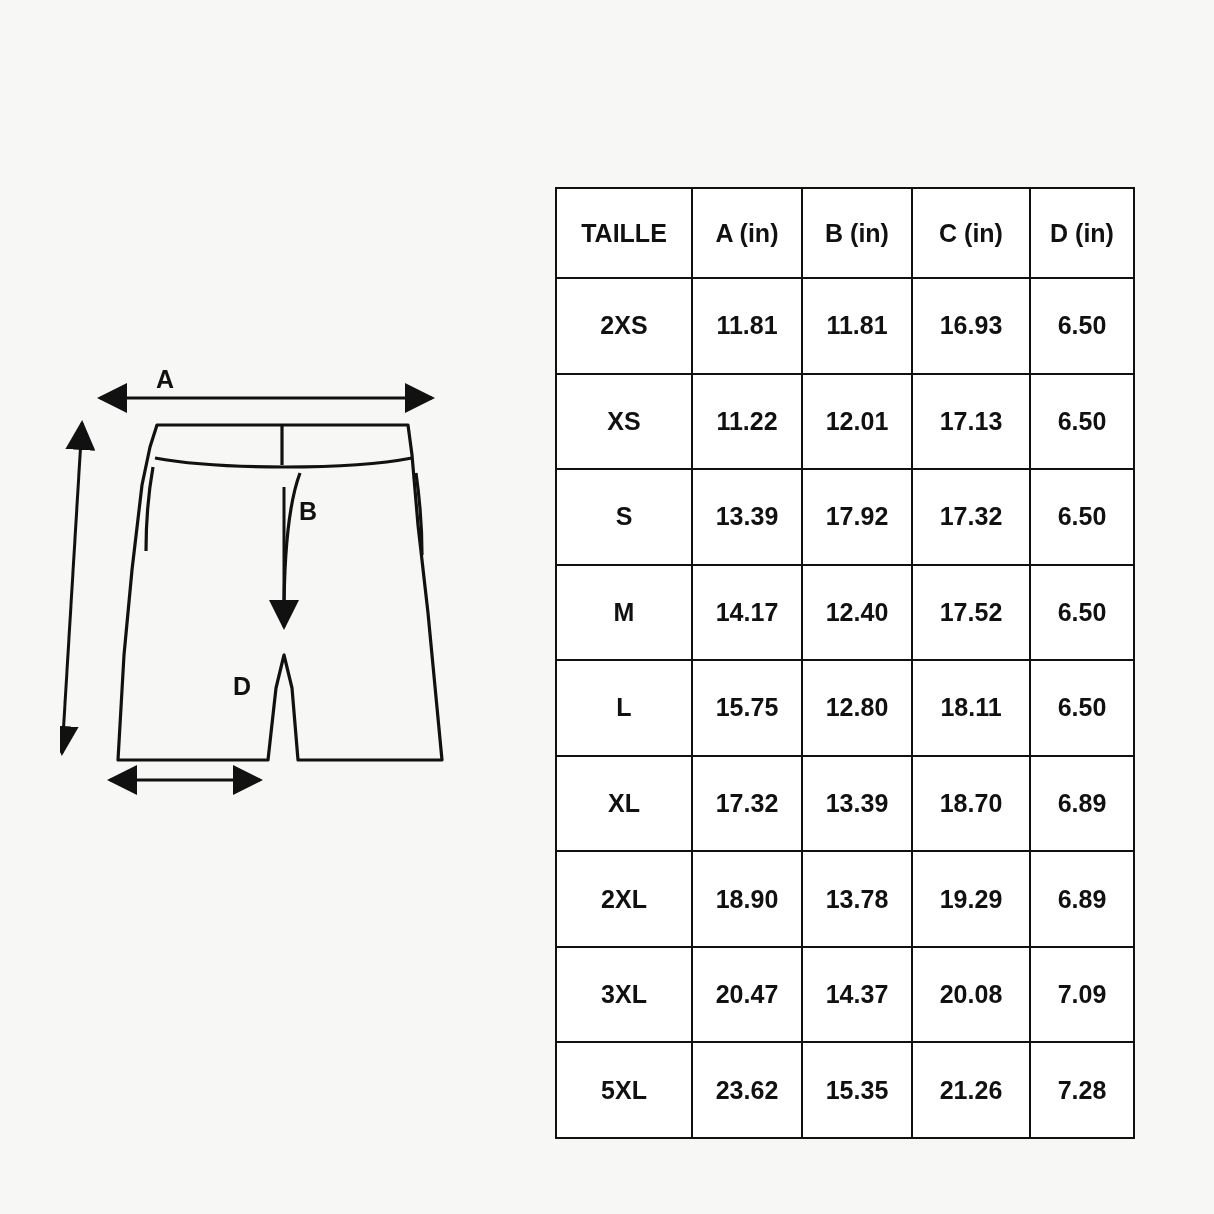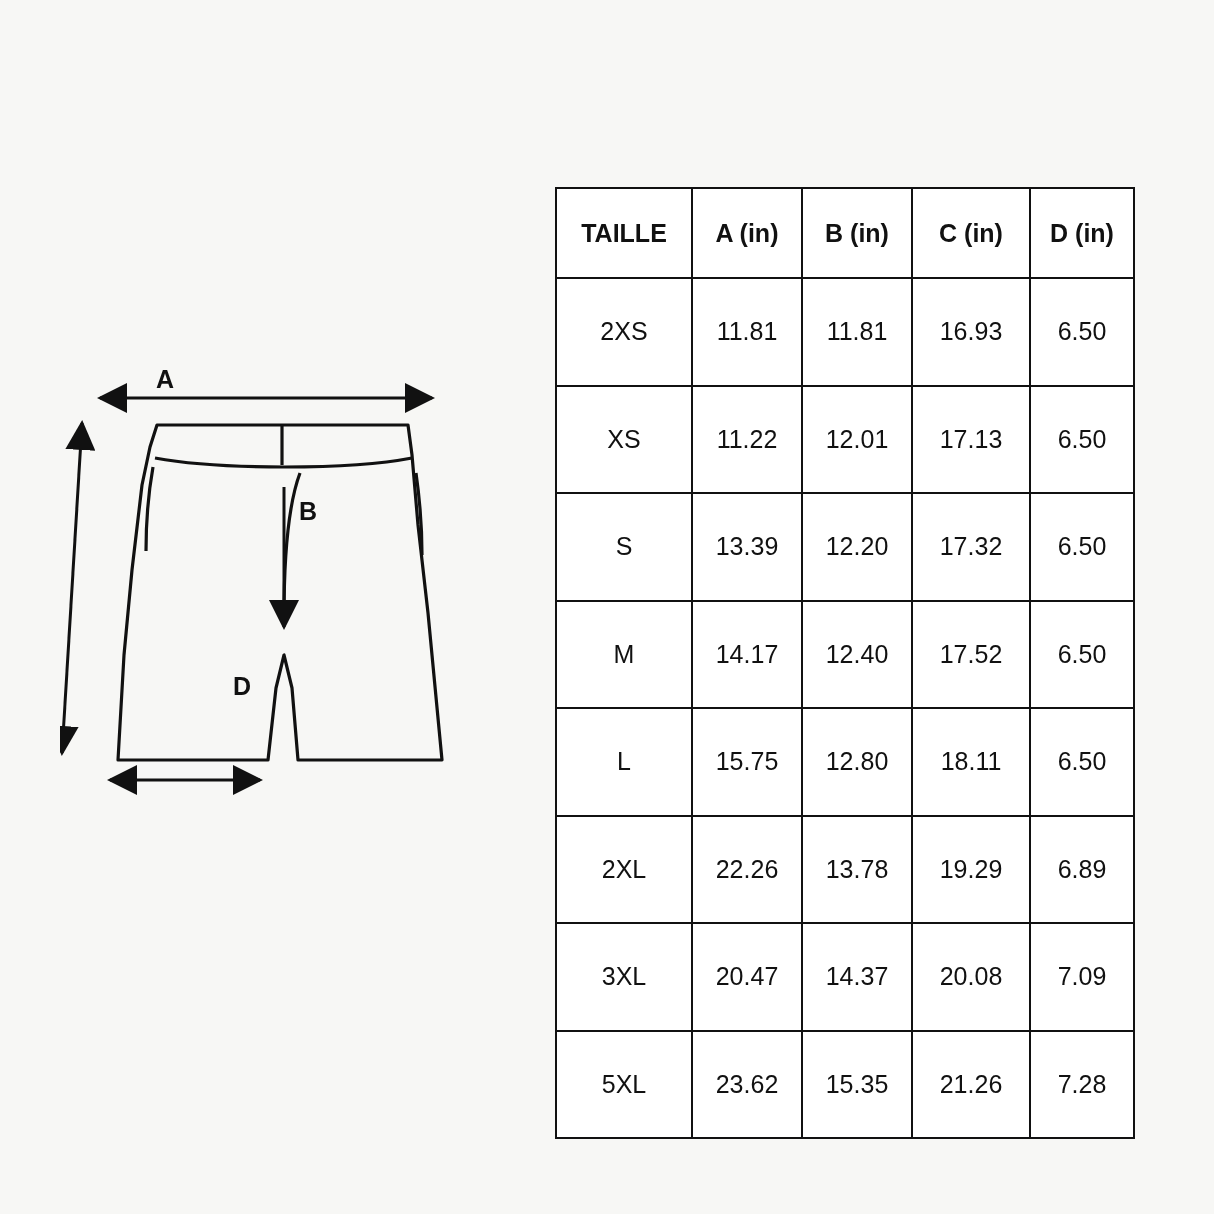--- a/index.html
+++ b/index.html
@@ -53,21 +53,21 @@
     background: #ffffff;
   }
   table.size-table th,
   table.size-table td {
     border: 2px solid #111111;
     text-align: center;
     vertical-align: middle;
     font-size: 25px;
     color: #111111;
     font-family: "Liberation Sans", sans-serif;
-    font-weight: normal;
+    font-weight: bold;
     padding: 0;
   }
   table.size-table thead th {
     font-weight: bold;
     height: 88px;
   }
   table.size-table tbody td {
     height: 79px;
   }
   
@@ -159,41 +159,48 @@
         <tr>
           <td>XS</td>
           <td>11.22</td>
           <td>12.01</td>
           <td>17.13</td>
           <td>6.50</td>
         </tr>
         <tr>
           <td>S</td>
           <td>13.39</td>
-          <td>12.20</td>
+          <td>17.92</td>
           <td>17.32</td>
           <td>6.50</td>
         </tr>
         <tr>
           <td>M</td>
           <td>14.17</td>
           <td>12.40</td>
           <td>17.52</td>
           <td>6.50</td>
         </tr>
         <tr>
           <td>L</td>
           <td>15.75</td>
           <td>12.80</td>
           <td>18.11</td>
           <td>6.50</td>
         </tr>
         <tr>
+          <td>XL</td>
+          <td>17.32</td>
+          <td>13.39</td>
+          <td>18.70</td>
+          <td>6.89</td>
+        </tr>
+        <tr>
           <td>2XL</td>
-          <td>22.26</td>
+          <td>18.90</td>
           <td>13.78</td>
           <td>19.29</td>
           <td>6.89</td>
         </tr>
         <tr>
           <td>3XL</td>
           <td>20.47</td>
           <td>14.37</td>
           <td>20.08</td>
           <td>7.09</td>

